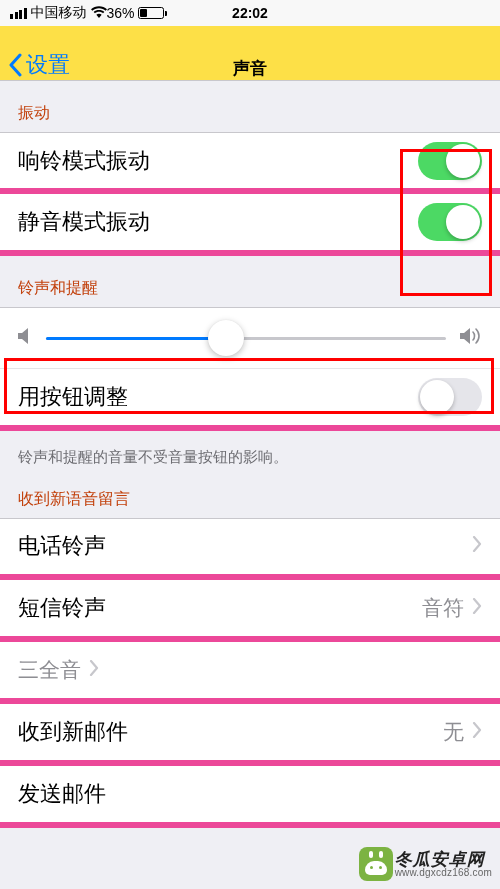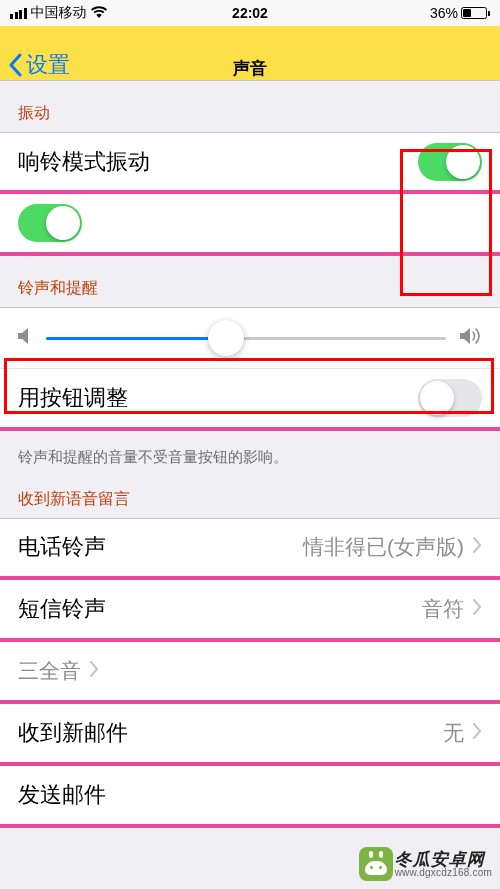--- a/index.html
+++ b/index.html
@@ -1,37 +1,37 @@
 <!DOCTYPE html>
 <html><head>
 <meta charset="utf-8">
 <style>
   * { box-sizing: border-box; margin: 0; padding: 0; }
   html, body { width: 500px; height: 889px; font-family: -apple-system, "Helvetica Neue", sans-serif; background: #efeff4; overflow: hidden; }
-  .status-bar { height: 26px; display: flex; align-items: center; justify-content: space-between; padding: 0 10px; font-size: 14px; font-weight: 500; background: #f8f8f8; }
+  .status-bar { height: 26px; display: flex; align-items: center; padding: 0 10px; font-size: 14px; font-weight: 500; background: #f8f8f8; }
   .status-left { display: flex; align-items: center; gap: 4px; }
   .status-center { position: absolute; left: 50%; transform: translateX(-50%); font-weight: 600; }
   .status-right { display: flex; align-items: center; gap: 3px; }
   .signal-bars { display: flex; align-items: flex-end; gap: 1.5px; }
   .signal-bars span { width: 3px; background: #000; display: inline-block; }
   .signal-bars span:nth-child(1){height:5px;} .signal-bars span:nth-child(2){height:7px;} .signal-bars span:nth-child(3){height:9px;} .signal-bars span:nth-child(4){height:11px;}
   .wifi-icon svg { width: 16px; height: 12px; }
   .battery { display: flex; align-items: center; }
   .battery-body { width: 26px; height: 12px; border: 1px solid #000; border-radius: 2.5px; position: relative; padding: 1px; }
   .battery-fill { height: 100%; background: #000; border-radius: 1px; }
   .battery-tip { width: 2px; height: 5px; background: #000; border-radius: 0 1px 1px 0; margin-left: 1px; }
 
   .nav-bar { height: 55px; background: #fde047; border-bottom: 1px solid #c8c7cc; position: relative; display: flex; align-items: flex-end; }
   .nav-back { display: flex; align-items: center; color: #007aff; font-size: 22px; padding-left: 8px; }
   .nav-back svg { width: 14px; height: 24px; margin-right: 4px; }
   .nav-title { position: absolute; left: 50%; transform: translateX(-50%); font-size: 17px; font-weight: 600; }
 
   .section-header { font-size: 16px; color: #c2410c; padding: 22px 18px 8px; }
   .section-footer { font-size: 15px; color: #6d6d72; padding: 16px 18px 0; line-height: 1.3; }
-  .row { background: #fff; display: flex; align-items: center; padding: 0 18px; height: 62px; border-bottom: 4px solid #ec4899; position: relative; }
+  .row { background: #fff; display: flex; align-items: center; padding: 0 18px; height: 62px; border-bottom: 6px solid #ec4899; position: relative; }
   .row.first { border-top: 1px solid #c8c7cc; }
   .row-label { font-size: 22px; color: #000; flex: 1; }
   .row-value { font-size: 21px; color: #8e8e93; margin-right: 8px; }
   .chevron svg { width: 10px; height: 16px; }
 
   .toggle { width: 64px; height: 38px; border-radius: 19px; position: relative; transition: .2s; }
   .toggle.on { background: #4cd964; }
   .toggle.off { background: #e5e5ea; }
   .toggle-knob { width: 34px; height: 34px; background: #fff; border-radius: 50%; position: absolute; top: 2px; box-shadow: 0 2px 4px rgba(0,0,0,0.25); }
   .toggle.on .toggle-knob { right: 2px; }
@@ -98,20 +98,21 @@
 </div>
 
 <div class="section-header">振动</div>
 <div class="row first">
   <div class="row-label">响铃模式振动</div>
   <div class="toggle on">
       <div class="toggle-knob"></div>
     </div>
 </div>
 <div class="row">
+  <div class="row-label">静音模式振动</div>
   <div class="toggle on">
       <div class="toggle-knob"></div>
     </div>
 </div>
 
 <div class="section-header">铃声和提醒</div>
 <div class="slider-row">
   <span class="vol-icon">
     <svg width="14" height="18" viewBox="0 0 14 18">
         <path d="M0 6 L4 6 L10 1 L10 17 L4 12 L0 12 Z" fill="#8e8e93"></path>
@@ -133,21 +134,20 @@
   <div class="row-label">用按钮调整</div>
   <div class="toggle off">
       <div class="toggle-knob"></div>
     </div>
 </div>
 <div class="section-footer">铃声和提醒的音量不受音量按钮的影响。</div>
 
 <div class="section-header">收到新语音留言</div>
 <div class="row first">
   <div class="row-label">电话铃声</div>
-  <div class="row-value">情非得已(女声版)</div>
   <span class="chevron"><svg viewBox="0 0 10 16">
         <path d="M2 1 L8 8 L2 15" stroke="#c7c7cc" stroke-width="2.2" fill="none" stroke-linecap="round" stroke-linejoin="round"></path>
       </svg></span>
 </div>
 <div class="row">
   <div class="row-label">短信铃声</div>
   <div class="row-value">音符</div>
   <span class="chevron"><svg viewBox="0 0 10 16">
         <path d="M2 1 L8 8 L2 15" stroke="#c7c7cc" stroke-width="2.2" fill="none" stroke-linecap="round" stroke-linejoin="round"></path>
       </svg></span>

